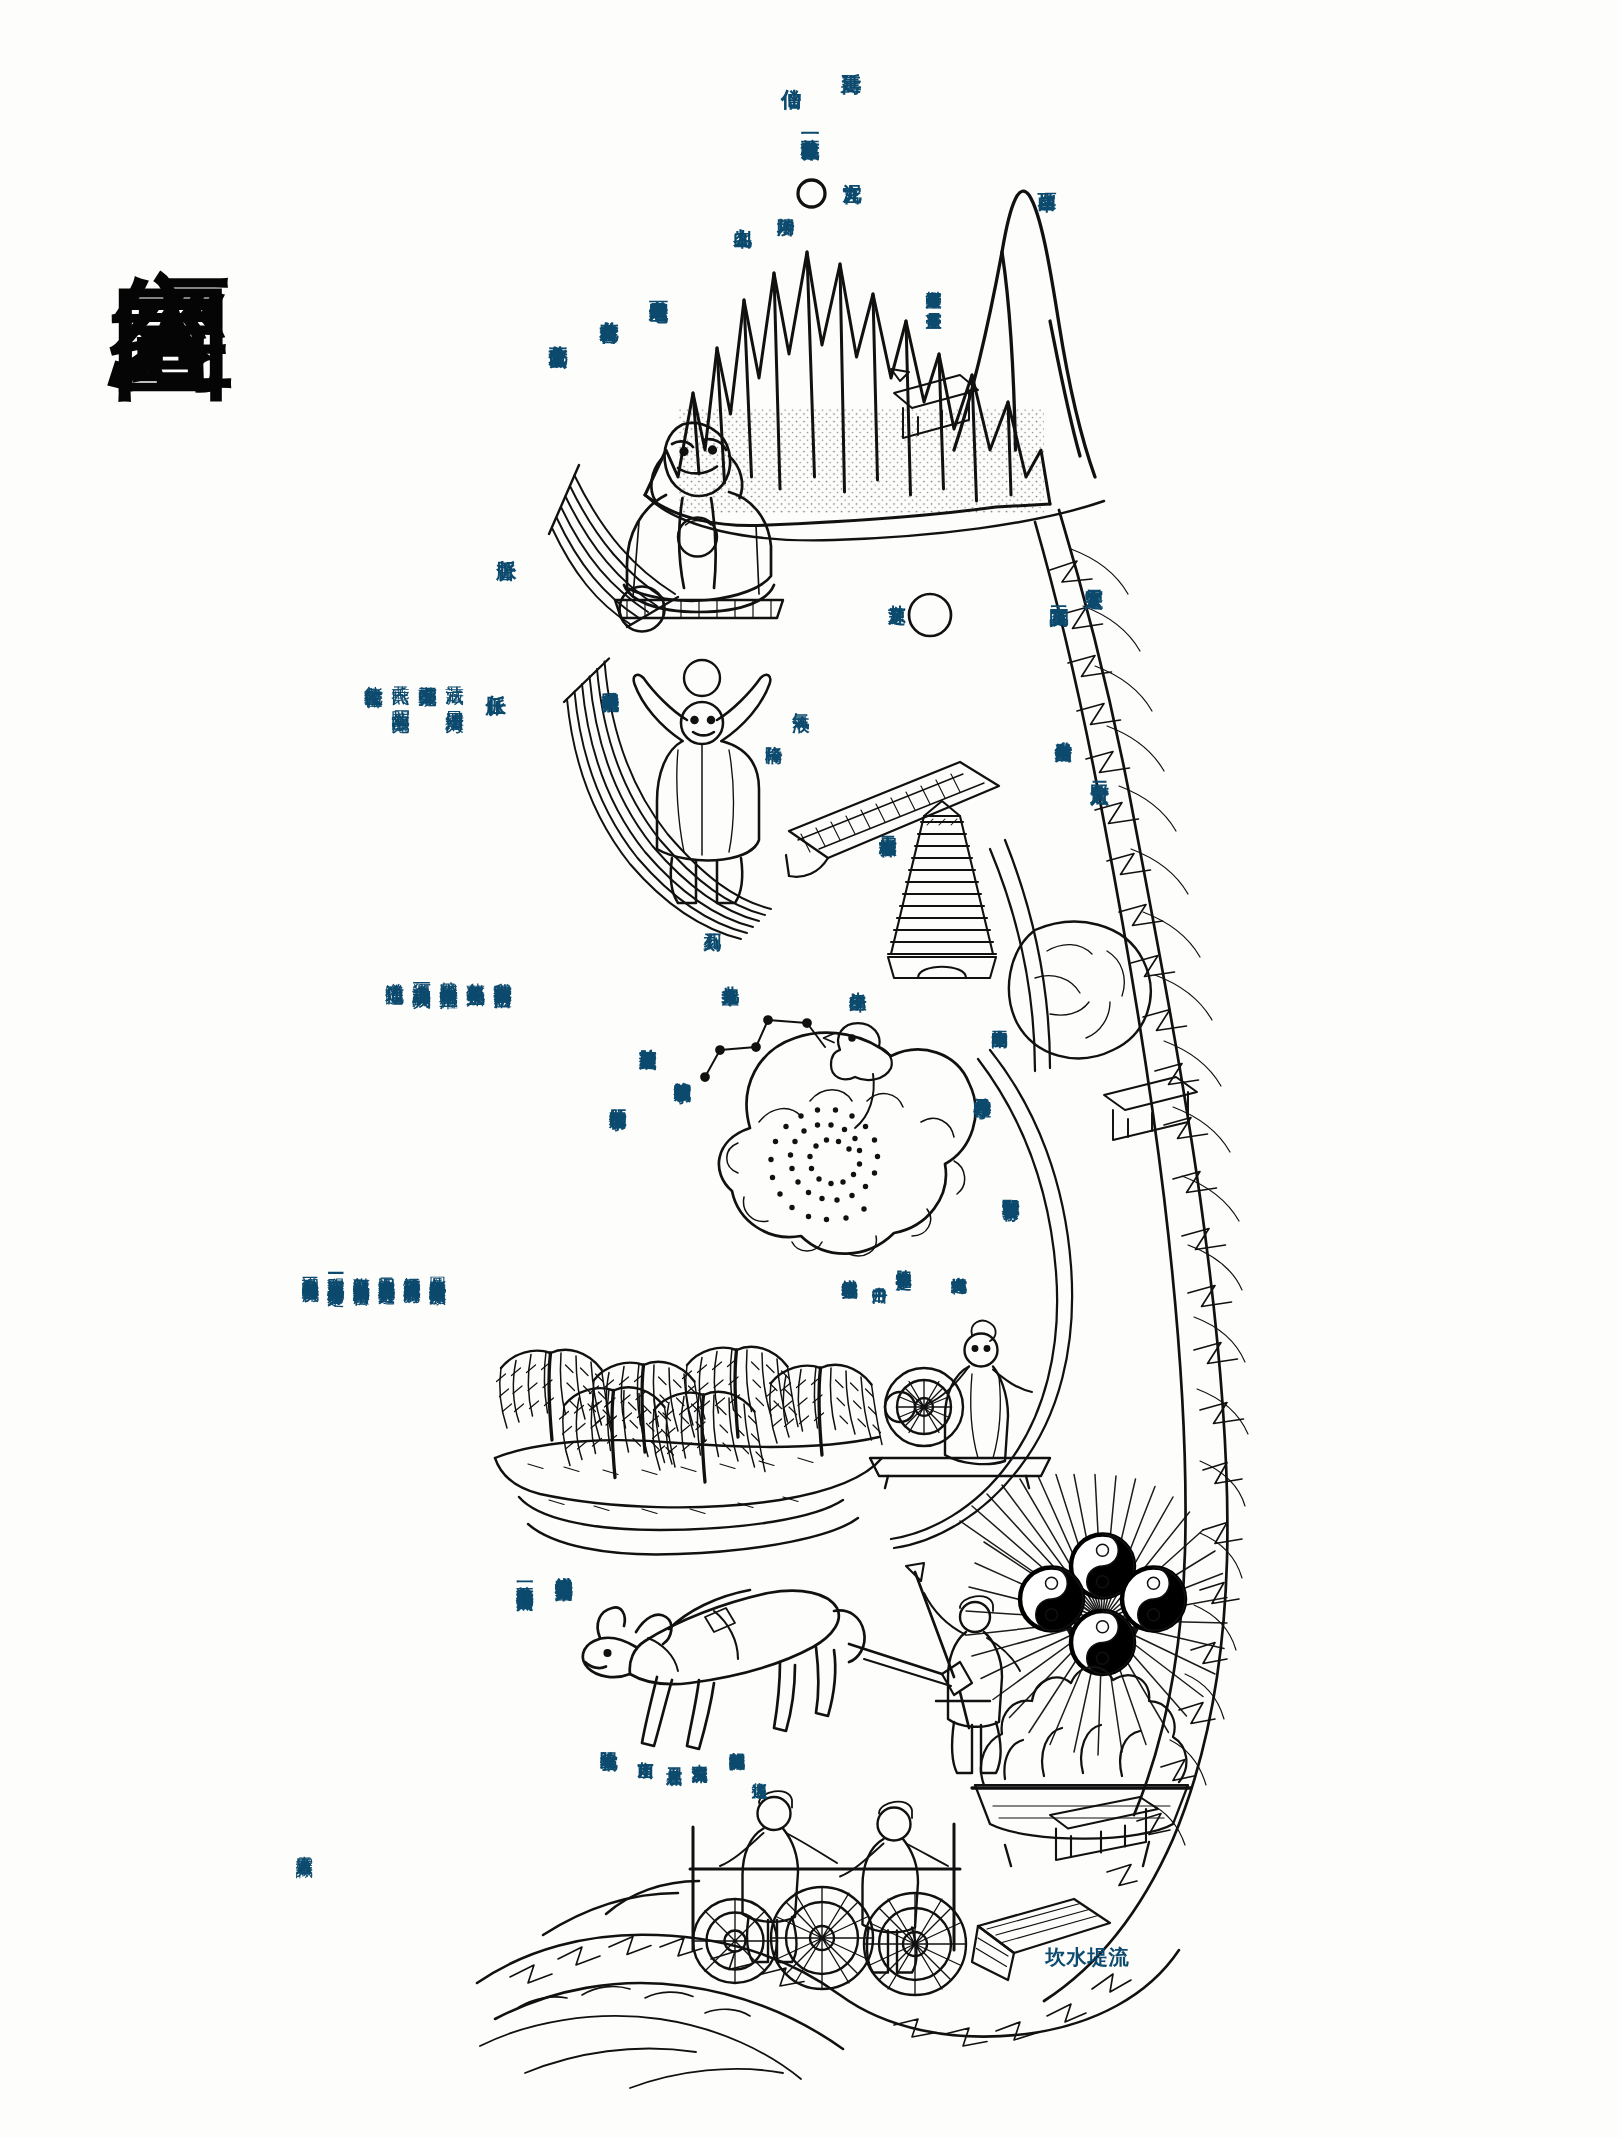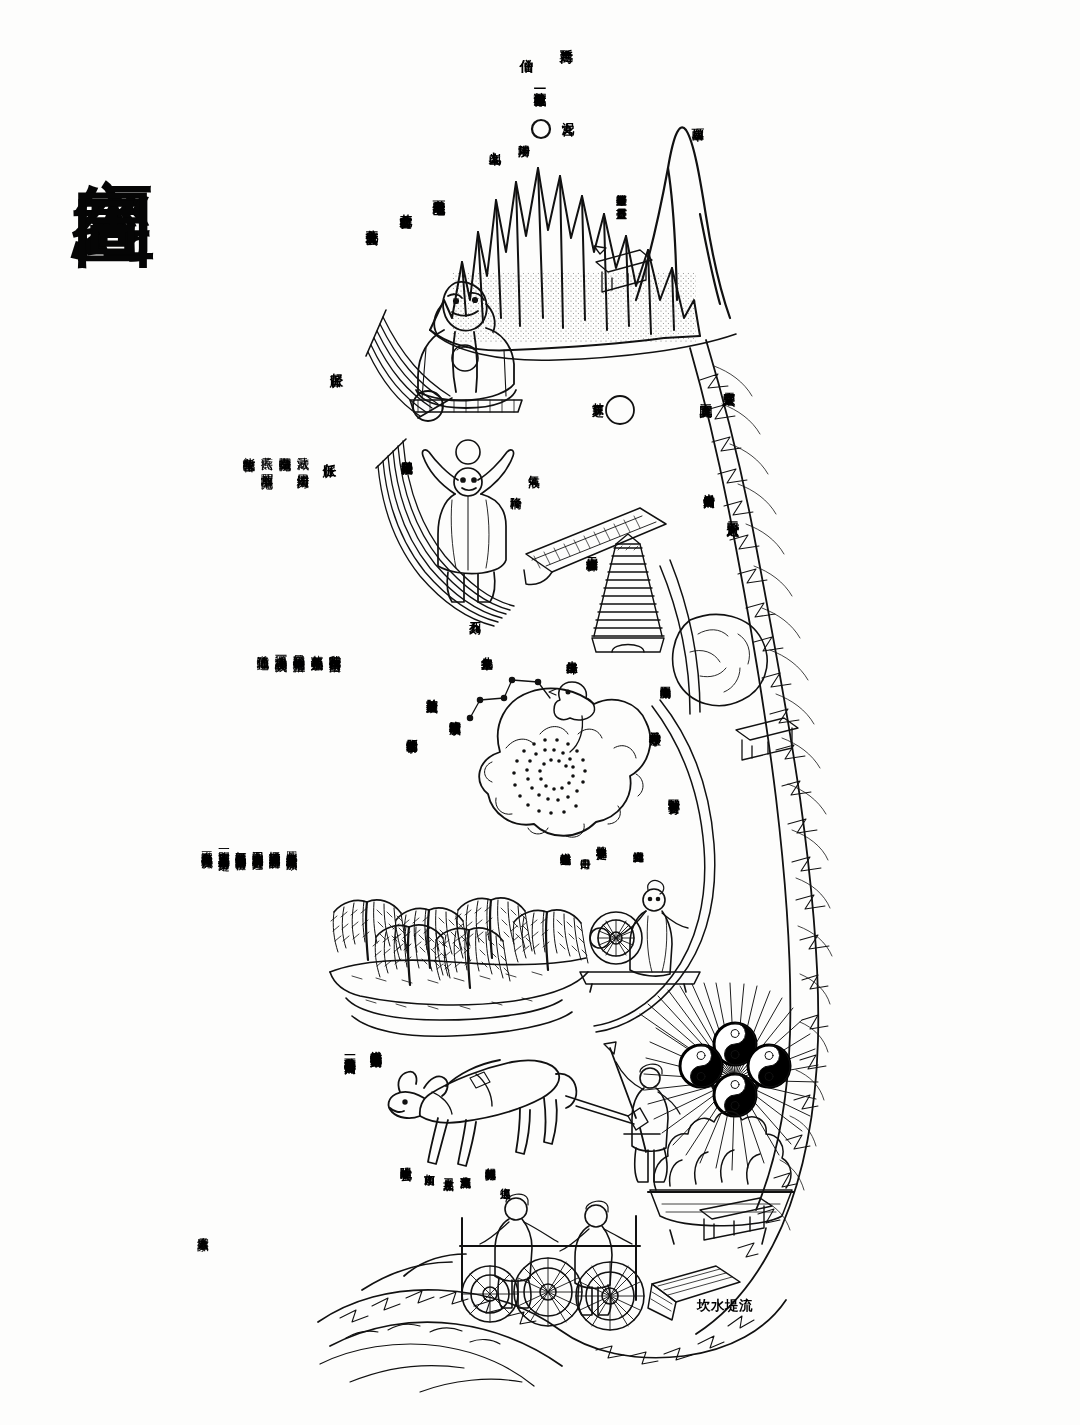--- a/index.html
+++ b/index.html
@@ -3,21 +3,21 @@
 <meta charset="utf-8">
 <style>
   html,body{margin:0;padding:0;background:#fff;}
   body{width:1080px;height:1425px;position:relative;overflow:hidden;
        font-family:"DejaVu Serif","Liberation Serif",serif;background:#fefefe;}
 
   #sheet{position:absolute;inset:0;background:#fdfdfc;}
 
   
   .vt{position:absolute;writing-mode:vertical-rl;text-orientation:upright;
-      white-space:nowrap;color:#000000;line-height:1.04;letter-spacing:.035em;
+      white-space:nowrap;color:#0c4a6e;line-height:1.04;letter-spacing:.035em;
       font-family:"DejaVu Serif","Liberation Serif",serif;font-weight:600;}
   .vt.thin{font-weight:500;}
 
   
   #title{position:absolute;left:62px;top:112px;writing-mode:vertical-rl;
          text-orientation:upright;font-size:82px;line-height:1.28;
          font-weight:700;color:#050505;letter-spacing:.10em;
          font-family:"DejaVu Serif","Liberation Serif",serif;}
 
   

